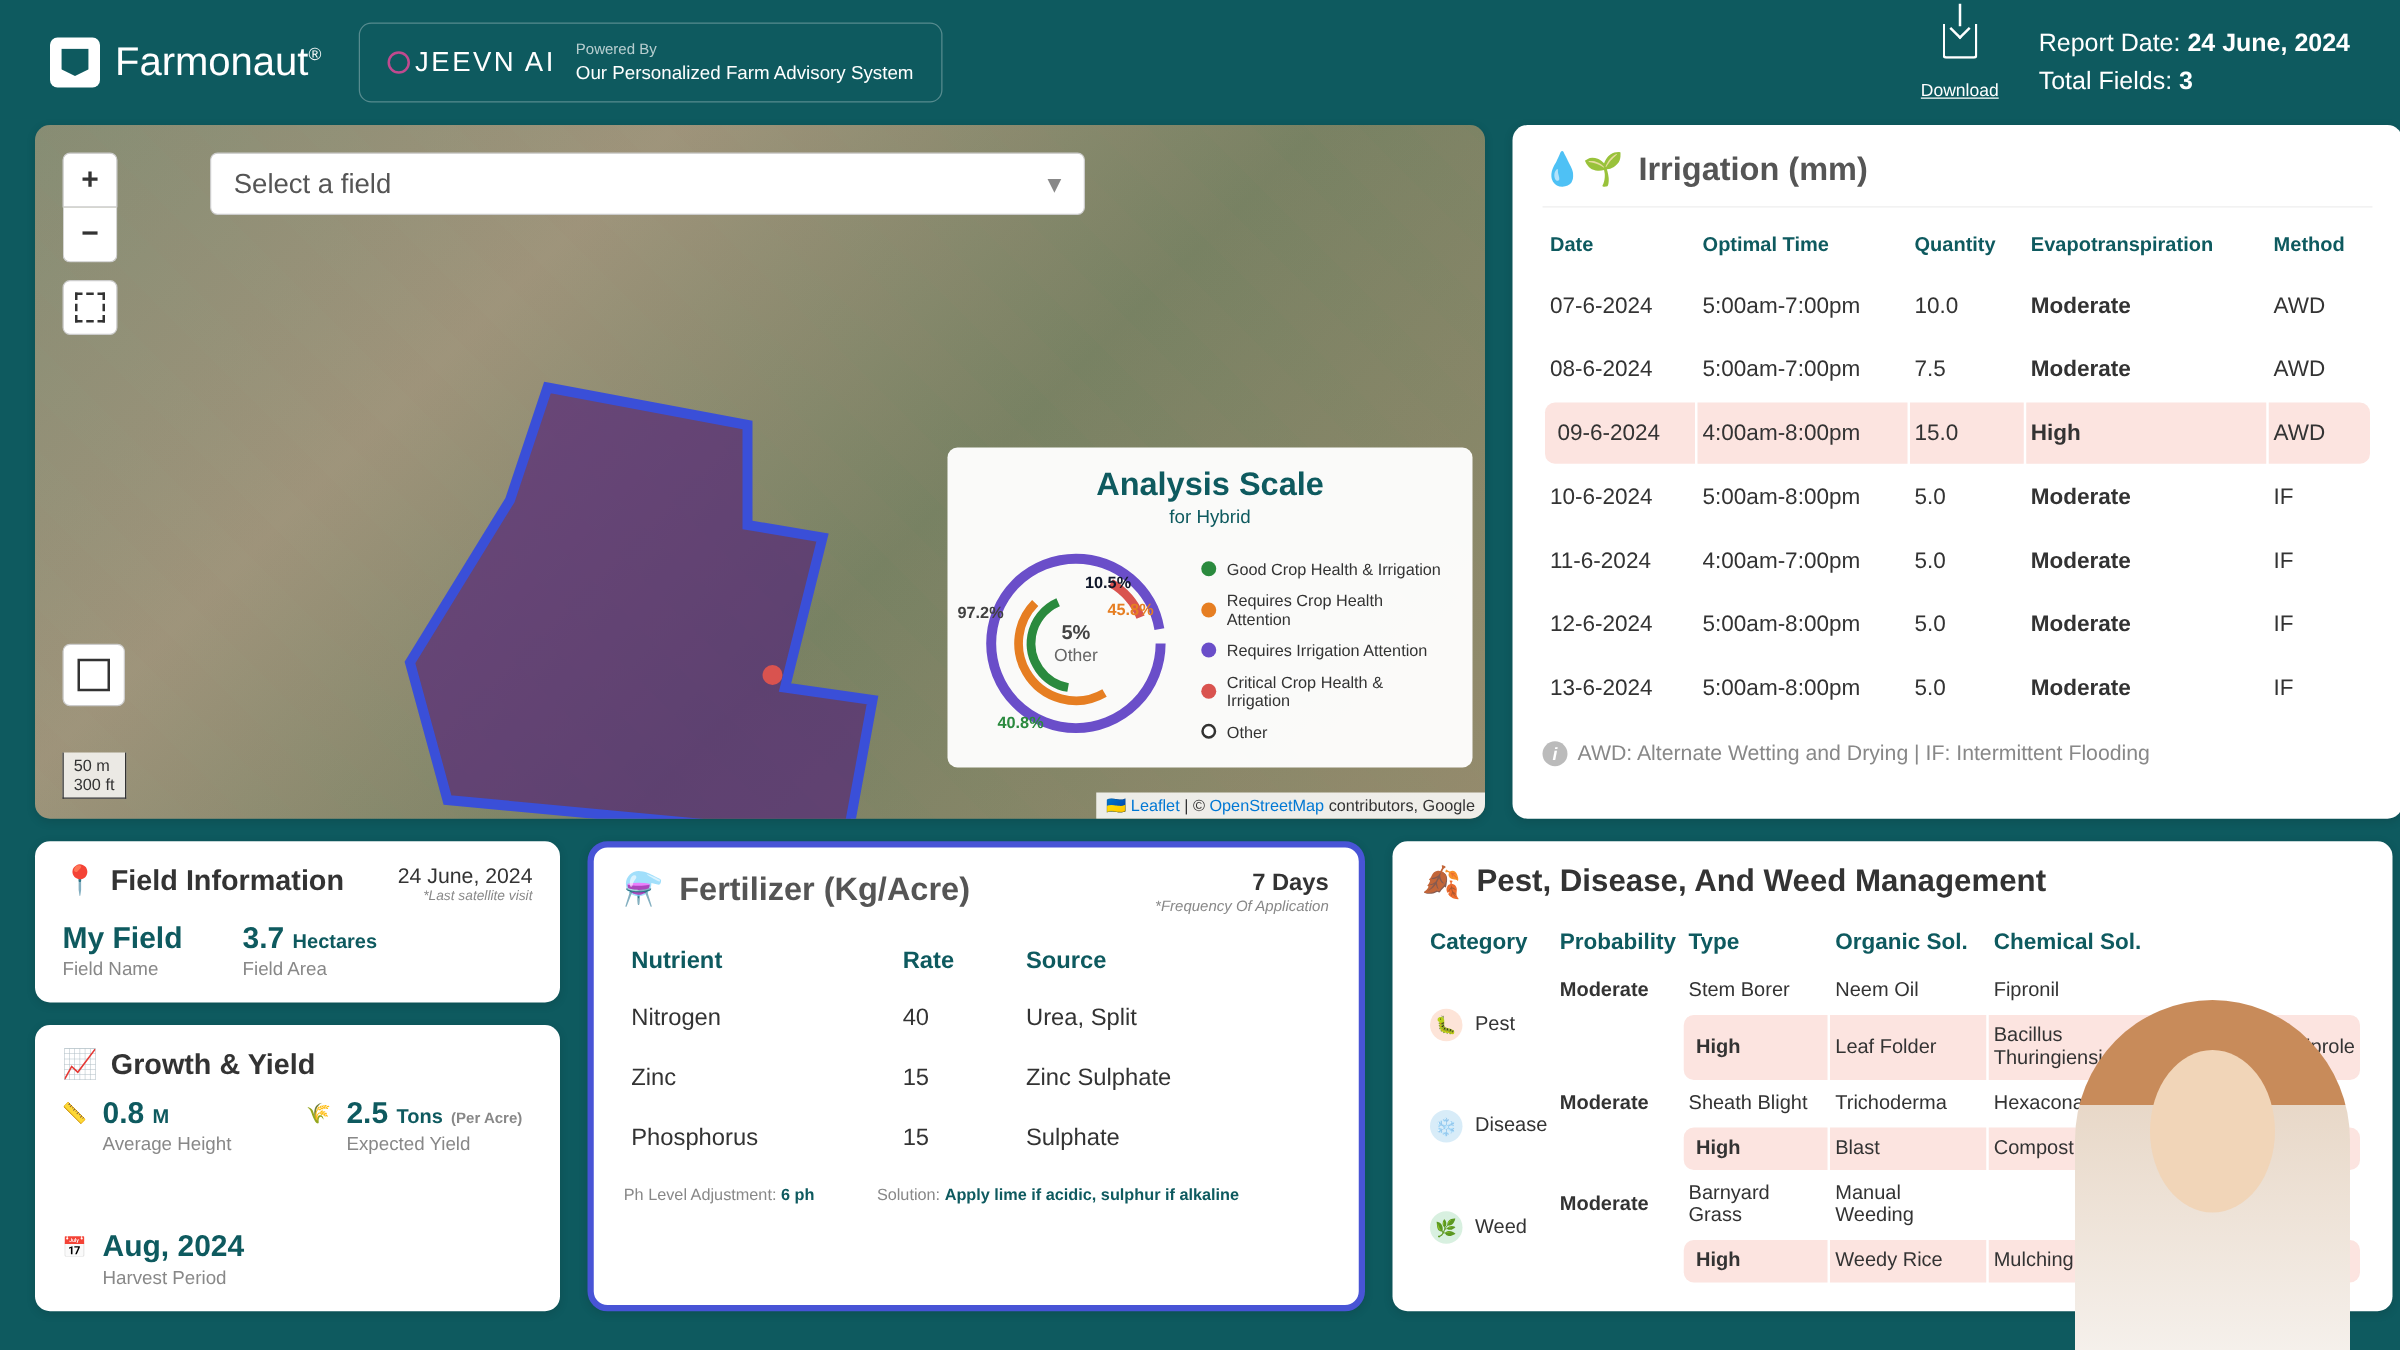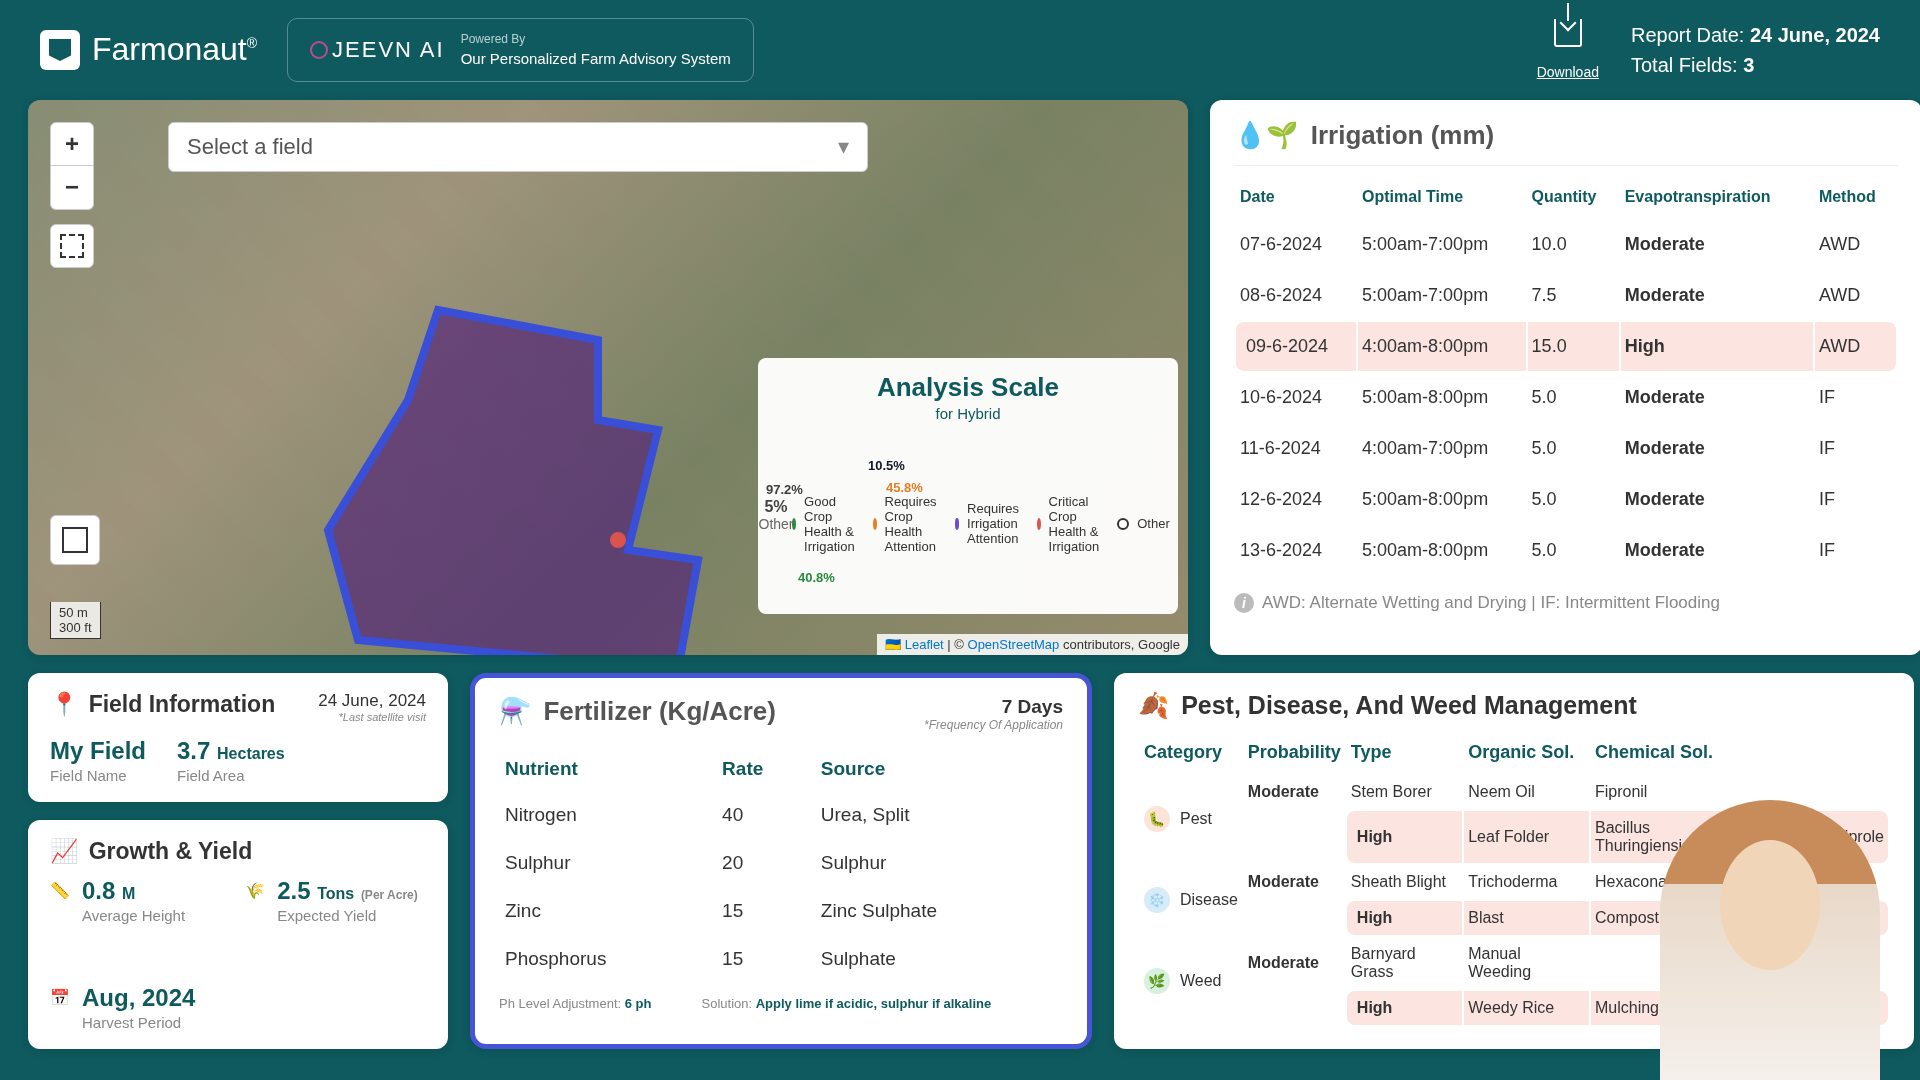--- a/index.html
+++ b/index.html
@@ -42,21 +42,21 @@
 .field-select::after { content: '▾'; margin-left: auto; color: #888; }
 .analysis-panel { position: absolute; top: 258px; right: 10px; width: 420px; background: rgba(255,255,255,0.96); border-radius: 8px; padding: 14px 18px; }
 .analysis-title { text-align: center; font-size: 26px; font-weight: 700; color: #0e5a5f; }
 .analysis-sub { text-align: center; font-size: 15px; color: #0e5a5f; margin-top: 2px; }
 .analysis-body { display: flex; gap: 16px; margin-top: 8px; }
 .donut { width: 170px; height: 170px; position: relative; }
 .donut-center { position: absolute; top: 50%; left: 50%; transform: translate(-50%, -50%); text-align: center; }
 .donut-center div:first-child { font-size: 16px; font-weight: 700; color: #444; }
 .donut-center div:last-child { font-size: 14px; color: #666; }
 .donut-label { position: absolute; font-size: 13px; font-weight: 600; }
-.legend { display: flex; flex-direction: row; gap: 10px; margin-top: 18px; font-size: 13px; color: #333; }
+.legend { display: flex; flex-direction: column; gap: 10px; margin-top: 18px; font-size: 13px; color: #333; }
 .legend-item { display: flex; align-items: center; gap: 8px; }
 .leg-dot { width: 12px; height: 12px; border-radius: 50%; }
 .map-attrib { position: absolute; bottom: 0; right: 0; background: rgba(255,255,255,0.85); padding: 3px 8px; font-size: 13px; color: #333; }
 .map-attrib a { color: #0078d4; }
 .irrigation { padding: 20px 24px; height: 555px; }
 .panel-title { display: flex; align-items: center; gap: 12px; font-size: 26px; font-weight: 700; color: #555; padding-bottom: 14px; border-bottom: 1px solid #eee; }
 .irr-table { width: 100%; margin-top: 8px; }
 .irr-table th { text-align: left; font-size: 16px; font-weight: 700; color: #0e5a5f; padding: 12px 4px; }
 .irr-table td { padding: 14px 4px; font-size: 18px; color: #333; }
 .irr-row-high td { background: #fce4e0; }
@@ -66,21 +66,21 @@
 .evap-high { color: #d9534f; font-weight: 600; }
 .irr-foot { margin-top: 16px; color: #888; font-size: 17px; display: flex; align-items: center; gap: 8px; }
 .info-icon { width: 20px; height: 20px; border-radius: 50%; background: #bbb; color: #fff; display: flex; align-items: center; justify-content: center; font-size: 14px; font-style: italic; font-weight: bold; }
 .row2 { display: grid; grid-template-columns: 420px 622px 800px; gap: 22px; margin-top: 18px; padding: 0 28px; }
 .col1 { display: flex; flex-direction: column; gap: 18px; }
 .fieldinfo, .growth { padding: 18px 22px; }
 .fi-header { display: flex; justify-content: space-between; align-items: flex-start; }
 .fi-title { display: flex; align-items: center; gap: 10px; font-size: 23px; font-weight: 700; color: #333; }
 .fi-date { text-align: right; font-size: 17px; color: #333; }
 .fi-date small { display: block; font-size: 11px; color: #888; font-style: italic; }
-.fi-body { display: flex; gap: 31px; margin-top: 14px; }
+.fi-body { display: flex; gap: 48px; margin-top: 14px; }
 .fi-stat-val { font-size: 24px; font-weight: 700; color: #0e5a5f; }
 .fi-stat-val .unit { font-size: 16px; font-weight: 600; }
 .fi-stat-lbl { font-size: 15px; color: #888; margin-top: 2px; }
 .growth-body { display: flex; gap: 60px; margin-top: 12px; flex-wrap: wrap; }
 .gstat { display: flex; align-items: flex-start; gap: 10px; }
 .gstat-icon { width: 22px; height: 22px; margin-top: 4px; }
 .fert-card { border: 5px solid #4854d6; border-radius: 16px; padding: 18px 24px; }
 .fert-header { display: flex; justify-content: space-between; align-items: flex-start; }
 .fert-title { display: flex; align-items: center; gap: 12px; font-size: 26px; font-weight: 700; color: #555; }
 .fert-days { text-align: right; font-size: 19px; font-weight: 700; color: #333; }
@@ -348,25 +348,20 @@
         <th>Source</th>
       </tr>
         </thead>
       <tbody id="fert-body">
           <tr>
             <td>Nitrogen</td>
             <td>40</td>
             <td>Urea, Split</td>
           </tr>
           <tr>
-            <td>Sulphur</td>
-            <td>20</td>
-            <td>Sulphur</td>
-          </tr>
-          <tr>
             <td>Zinc</td>
             <td>15</td>
             <td>Zinc Sulphate</td>
           </tr>
           <tr>
             <td>Phosphorus</td>
             <td>15</td>
             <td>Sulphate</td>
           </tr>
         </tbody>

